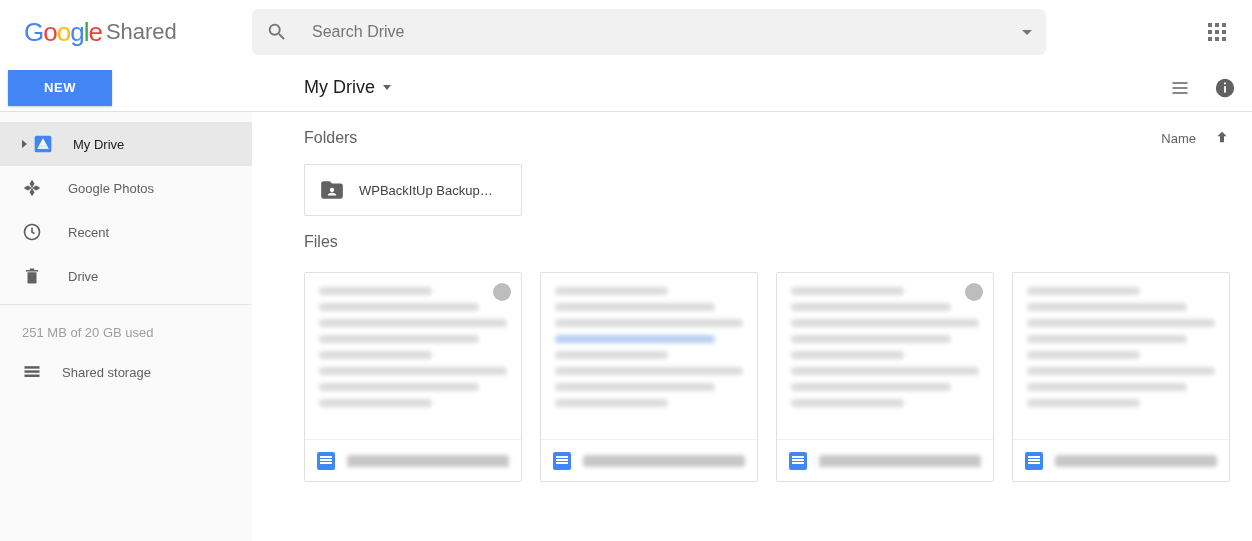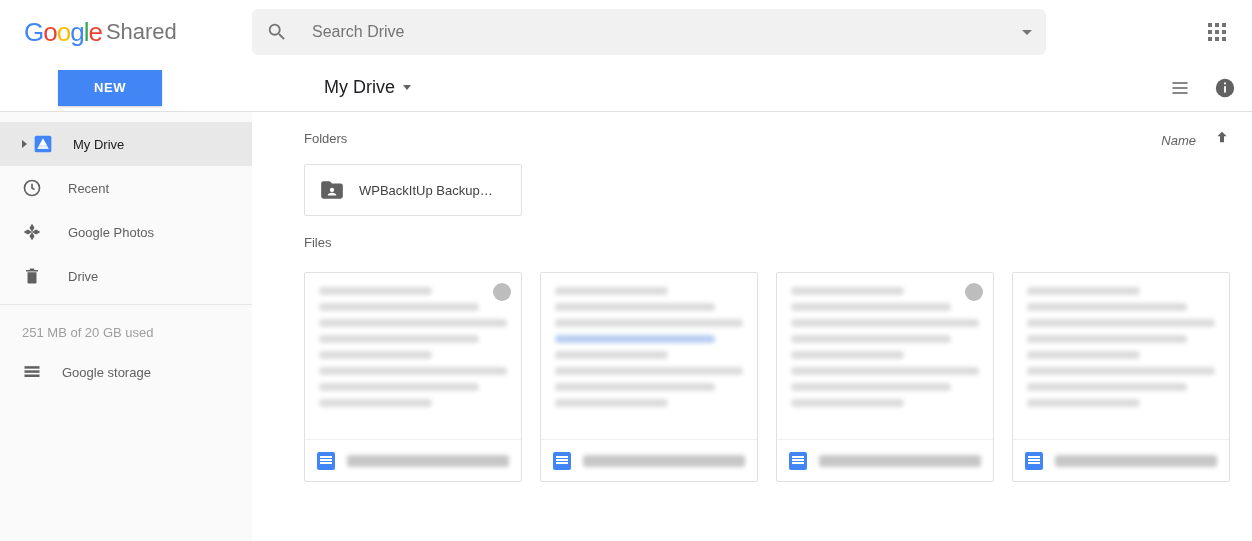--- a/index.html
+++ b/index.html
@@ -15,21 +15,21 @@
   .search-box svg { flex-shrink:0; }
   .search-input { border:none; background:transparent; font-size:16px; color:#757575; margin-left:24px; flex:1; outline:none;}
   .search-input::placeholder { color:#757575; }
   .dropdown-caret { width:0;height:0;border-left:5px solid transparent;border-right:5px solid transparent;border-top:5px solid #757575; }
   .header-spacer { flex:1; }
   .apps-grid { width:18px; height:18px; display:grid; grid-template-columns:repeat(3,4px); grid-template-rows:repeat(3,4px); gap:3px; margin-right:14px; cursor:pointer;}
   .apps-grid div { background:#737373; }
 
   
   .toolbar-row { display:flex; align-items:center; height:48px; border-bottom:1px solid #e0e0e0; }
-  .new-btn-wrap { width:252px; padding-left:38px;margin-left:20px; }
+  .new-btn-wrap { width:252px; padding-left:8px; }
   .new-btn { background:#4285F4; color:#fff; border:none; font-size:13px; font-weight:700; letter-spacing:0.5px; height:36px; width:104px; cursor:pointer; box-shadow:0 1px 2px rgba(0,0,0,0.2);}
   .breadcrumb { display:flex; align-items:center; font-size:18px; color:#202124; padding-left:52px; cursor:pointer;}
   .breadcrumb .caret { margin-left:8px; width:0;height:0;border-left:4px solid transparent;border-right:4px solid transparent;border-top:5px solid #616161;}
   .toolbar-right { margin-left:auto; display:flex; align-items:center; gap:24px; padding-right:16px;}
   .listview-icon, .info-icon { cursor:pointer; display:flex; align-items:center; }
 
   
   .body { display:flex; height: calc(541px - 64px - 48px); }
 
   
@@ -44,23 +44,23 @@
   .nav-item.active .nav-icon { margin-right:20px; }
   .nav-label { }
   .sidebar-divider { border-top:1px solid #e5e5e5; margin:6px 0 0 0;}
   .storage-text { font-size:13px; color:#9e9e9e; padding:20px 0 0 22px;}
   .upgrade-row { display:flex; align-items:center; padding:22px 0 0 22px; font-size:13px; color:#616161; cursor:pointer;}
   .upgrade-row .nav-icon { margin-right:20px;}
 
   
   .main { flex:1; background:#fff; padding:0 0 0 52px; position:relative; overflow:hidden;}
   .section-row { display:flex; align-items:center; height:52px; }
-  .section-label { font-size:13px; color:#616161; }
+  .section-label { font-size:16px; color:#616161; }
   .section-row.first { justify-content:space-between; padding-right:22px;}
-  .sort-wrap { display:flex; align-items:flex-end; gap:18px; font-size:13px; color:#616161; font-weight:500;font-style:italic;}
+  .sort-wrap { display:flex; align-items:center; gap:18px; font-size:13px; color:#616161; font-weight:500;}
   .sort-arrow { cursor:pointer; }
 
   .folder-chip { display:inline-flex; align-items:center; border:1px solid #e0e0e0; border-radius:2px; height:52px; width:218px; padding:0 14px; font-size:13px; color:#414141; cursor:pointer; background:#fff;}
   .folder-chip svg { margin-right:14px; }
 
   .file-grid { display:flex; gap:18px; margin-top:4px;}
   .file-card { width:218px; height:210px; border:1px solid #e0e0e0; border-radius:2px; background:#fff; display:flex; flex-direction:column; cursor:pointer; overflow:hidden;}
   .file-preview { flex:1; background:#fff; position:relative; padding:14px; }
   .blur-line { height:8px; background:#dcdcdc; border-radius:4px; margin-bottom:8px; filter:blur(2px);}
   .blur-line.short { width:60%; }
@@ -136,37 +136,37 @@
             <svg width="20" height="20" viewBox="0 0 24 24">
               <rect x="2" y="2" width="20" height="20" rx="2" fill="#4285F4"></rect>
               <path d="M12 5l5 9h-10z" fill="#fff"></path>
               <path d="M7 14l-2 4h14l-2-4z" fill="#fff" opacity="0.85"></path>
             </svg>
           </span>
           <span class="nav-label">My Drive</span>
         </div>
         <div class="nav-item">
           <span class="nav-icon">
-            <svg width="20" height="20" viewBox="0 0 24 24" fill="none" stroke="#616161" stroke-width="2">
-              <circle cx="12" cy="12" r="9"></circle>
-              <path d="M12 7v5l3 2"></path>
-            </svg>
-          </span>
-          <span class="nav-label">Recent</span>
-        </div>
-        <div class="nav-item">
-          <span class="nav-icon">
             <svg width="20" height="20" viewBox="0 0 24 24" fill="#616161">
               <path d="M12 2l3 5-3 5-3-5z"></path>
               <path d="M2 12l5-3 5 3-5 3z"></path>
               <path d="M12 22l-3-5 3-5 3 5z"></path>
               <path d="M22 12l-5 3-5-3 5-3z"></path>
             </svg>
           </span>
           <span class="nav-label">Google Photos</span>
+        </div>
+        <div class="nav-item">
+          <span class="nav-icon">
+            <svg width="20" height="20" viewBox="0 0 24 24" fill="none" stroke="#616161" stroke-width="2">
+              <circle cx="12" cy="12" r="9"></circle>
+              <path d="M12 7v5l3 2"></path>
+            </svg>
+          </span>
+          <span class="nav-label">Recent</span>
         </div>
         <div class="nav-item">
           <span class="nav-icon">
             <svg width="18" height="20" viewBox="0 0 24 24" fill="#616161">
               <path d="M6 7h12v14a1 1 0 01-1 1H7a1 1 0 01-1-1z"></path>
               <path d="M4 4h16v2H4z"></path>
               <path d="M9 2h6v2H9z"></path>
             </svg>
           </span>
           <span class="nav-label">Drive</span>
@@ -175,21 +175,21 @@
     <div class="sidebar-divider"></div>
     <div class="storage-text">251 MB of 20 GB used</div>
     <div class="upgrade-row">
       <span class="nav-icon">
         <svg width="20" height="20" viewBox="0 0 24 24" fill="#616161">
             <rect x="3" y="5" width="18" height="3"></rect>
             <rect x="3" y="10" width="18" height="3"></rect>
             <rect x="3" y="15" width="18" height="3"></rect>
           </svg>
       </span>
-      <span>Google storage</span>
+      <span>Shared storage</span>
     </div>
   </div>
 
   <div class="main">
     <div class="section-row first">
       <span class="section-label">Folders</span>
       <div class="sort-wrap">
         <span>Name</span>
         <span class="sort-arrow">
           <svg width="16" height="16" viewBox="0 0 24 24" fill="#616161">

